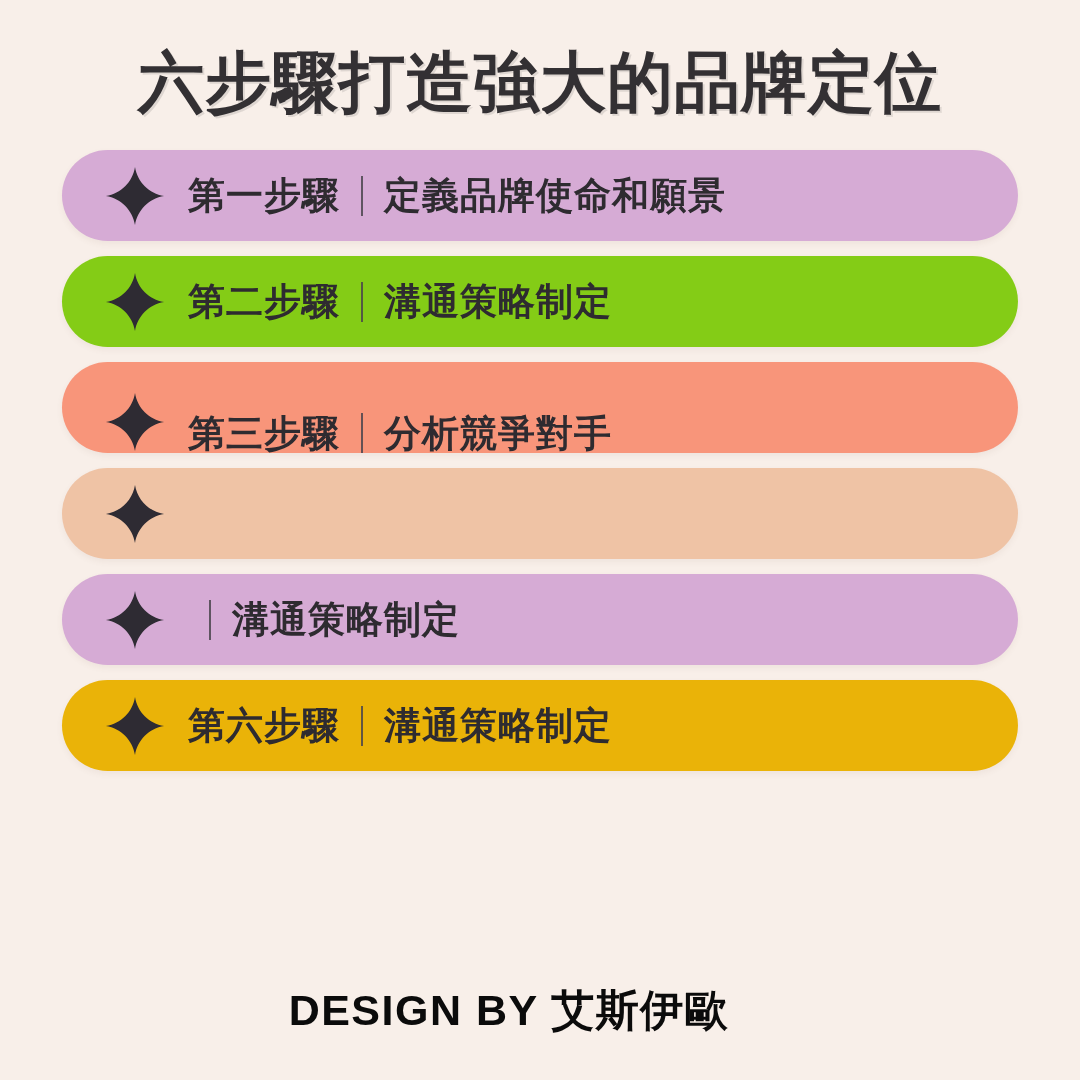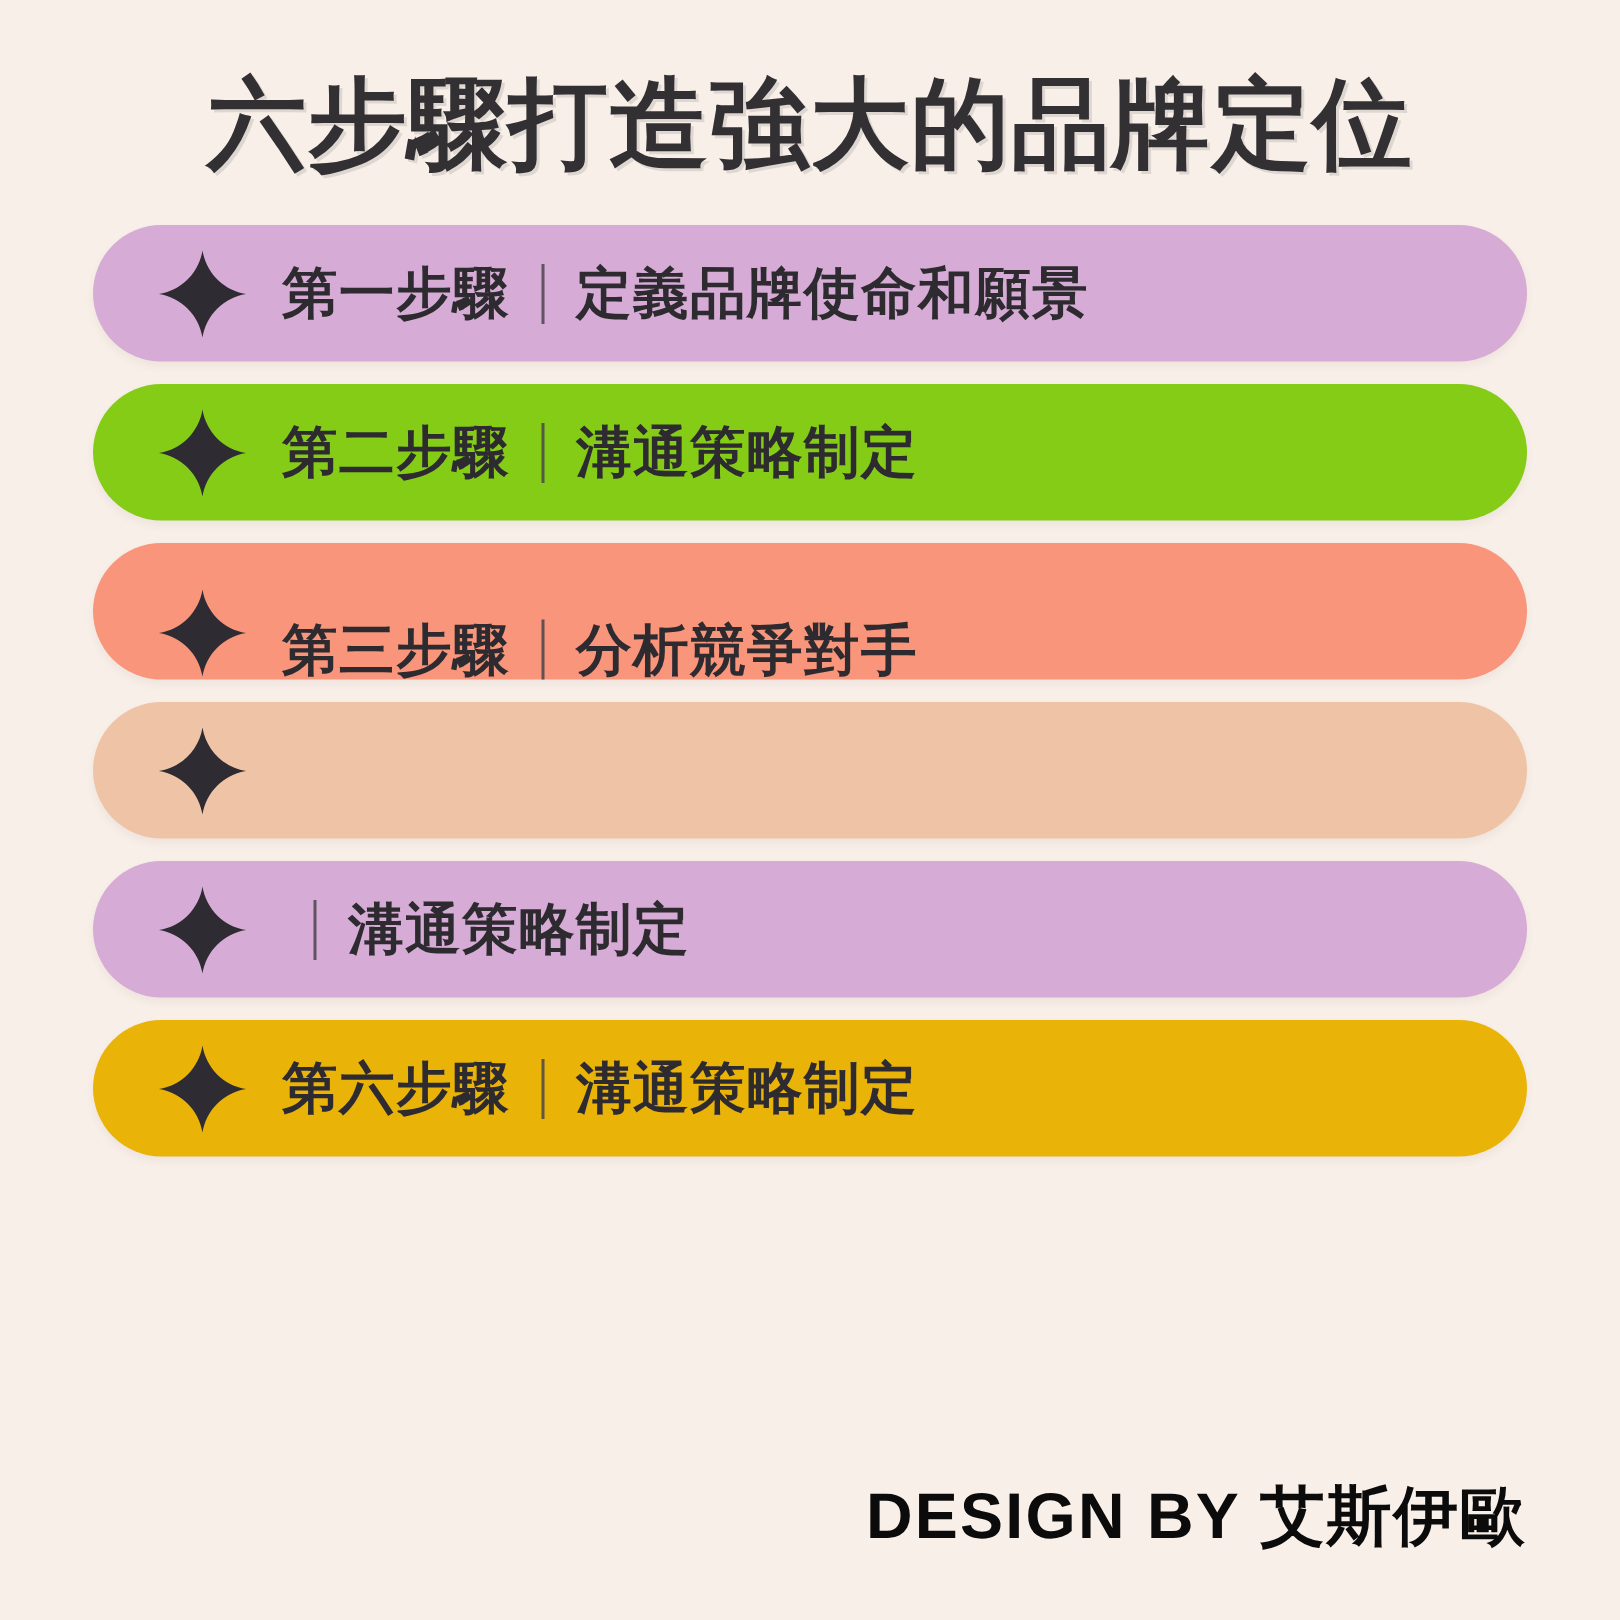--- a/index.html
+++ b/index.html
@@ -100,21 +100,21 @@
     color: #2E2B30;
     letter-spacing: 1px;
     line-height: 1;
   }
 
   
   .footer {
     height: 120px;
     display: flex;
     align-items: center;
-    justify-content: flex-end;
+    justify-content: center;
     padding-right: 62px;
     padding-bottom: 18px;
   }
 
   .footer-credit {
     font-size: 43px;
     font-weight: 700;
     color: #0B0B0B;
     letter-spacing: 1.5px;
     white-space: nowrap;

